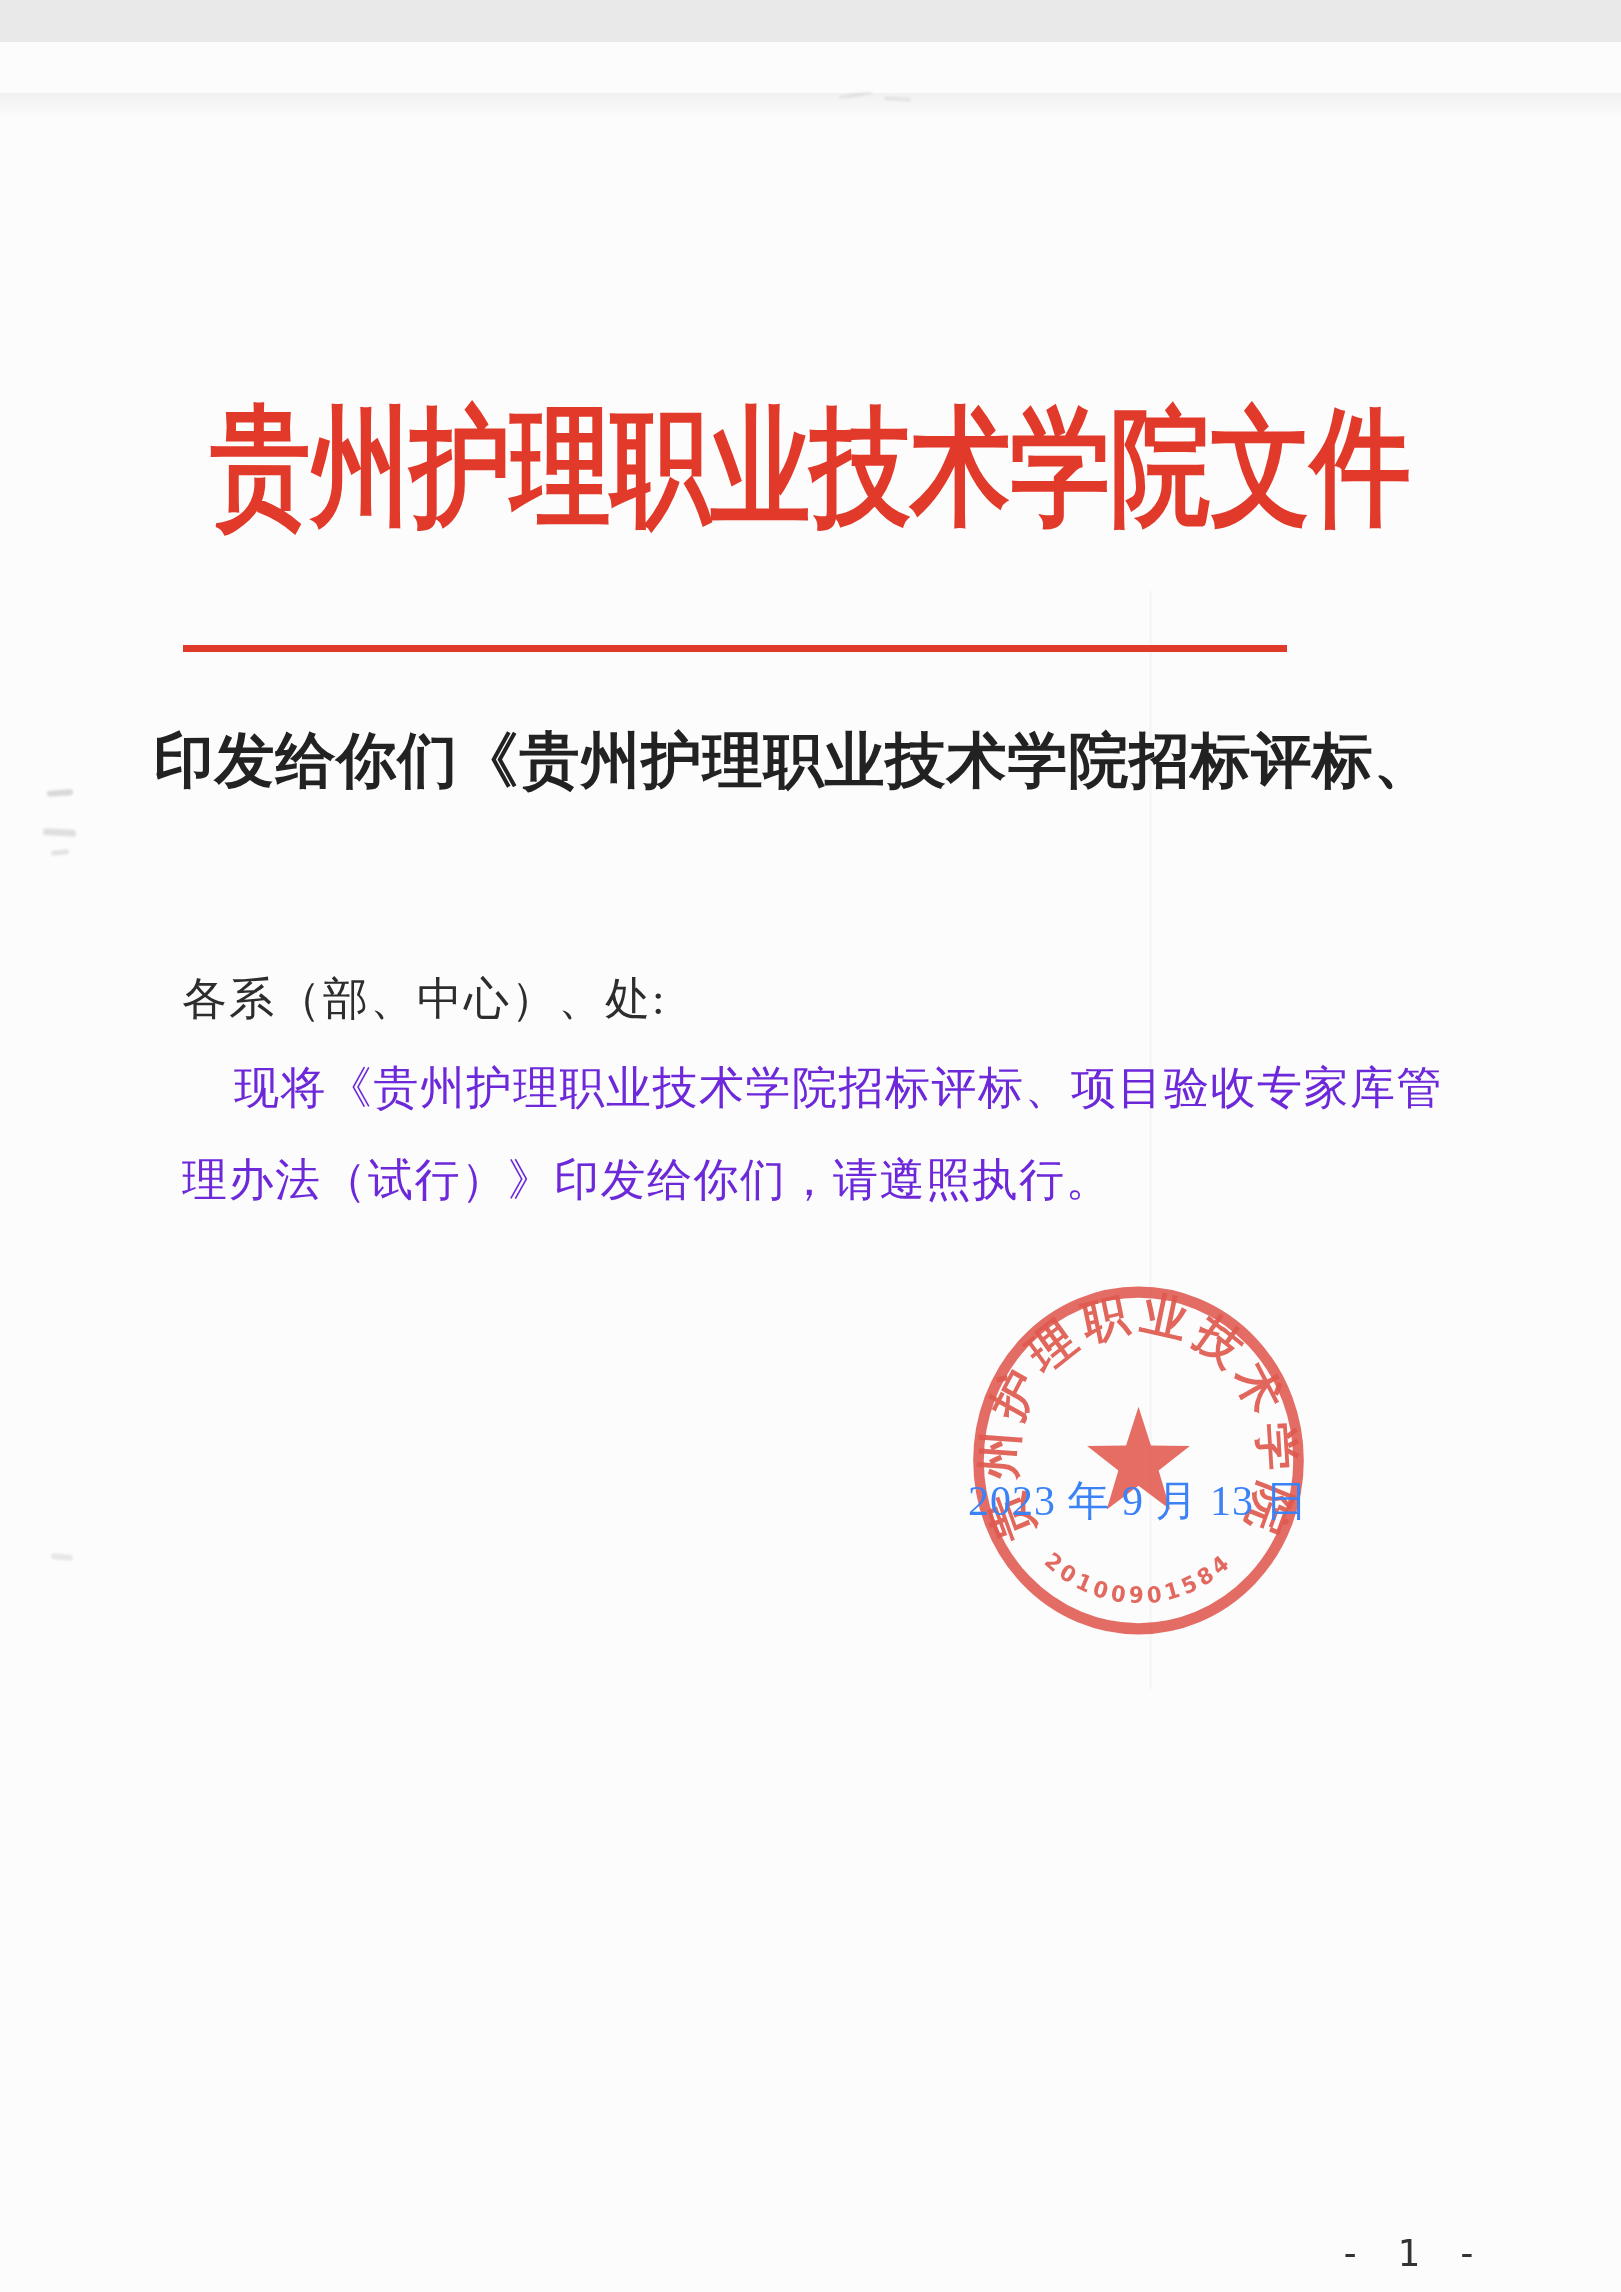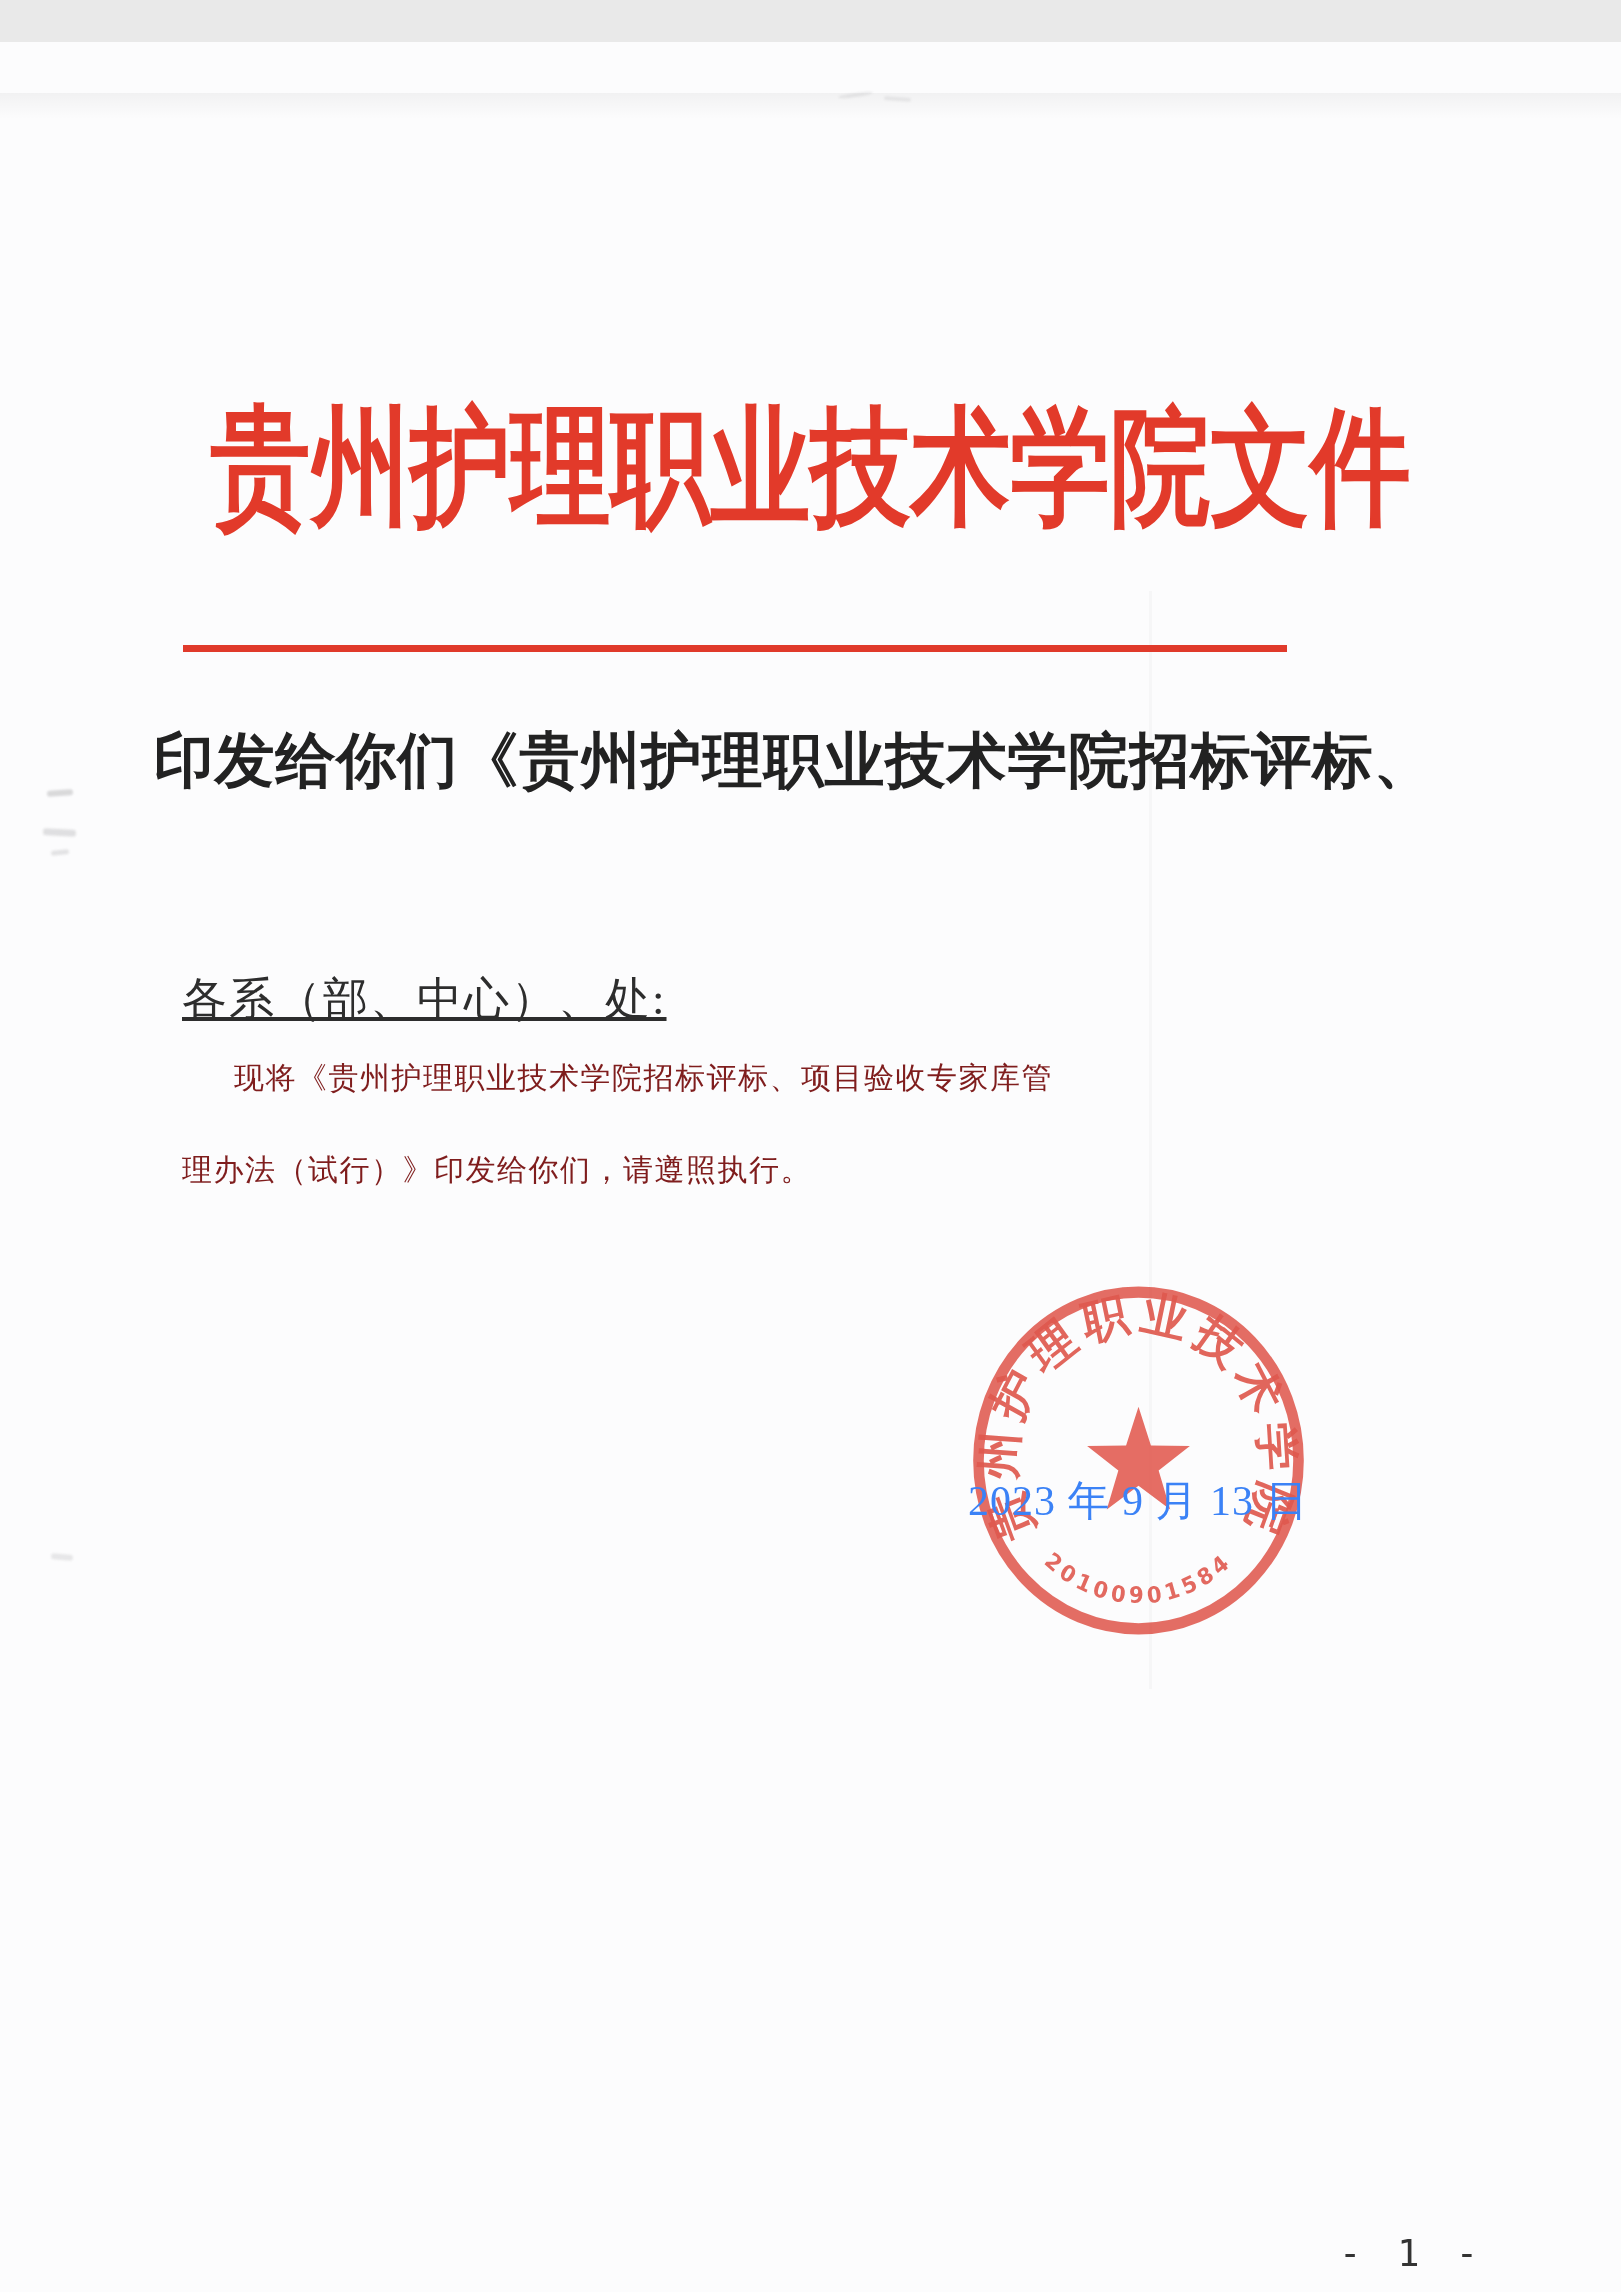--- a/index.html
+++ b/index.html
@@ -50,24 +50,23 @@
     color:#222;
     font-size:60px;
     line-height:95px;
     letter-spacing:1px;
     white-space:nowrap;
   }
   .salutation{
     position:absolute;left:182px;top:927px;
     font-size:45px;color:#2d2d2d;letter-spacing:2px;
     white-space:nowrap;
-    text-decoration:underline;
   }
   .body-line{
-    font-size:30px;color:#7f1d1d;letter-spacing:1.5px;white-space:nowrap;
+    font-size:45px;color:#6d28d9;letter-spacing:1.5px;white-space:nowrap;
     position:absolute;
   }
   .body-line.l1{left:234px;top:1016px;}
   .body-line.l2{left:182px;top:1108px;}
   .seal{
     position:absolute;left:965px;top:1236px;width:347px;height:365px;
     opacity:0.92;
   }
   .seal-ring{fill:none;stroke:#dd4b40;stroke-width:11;opacity:0.88;}
   .seal-star{fill:#e05045;opacity:0.9;}

